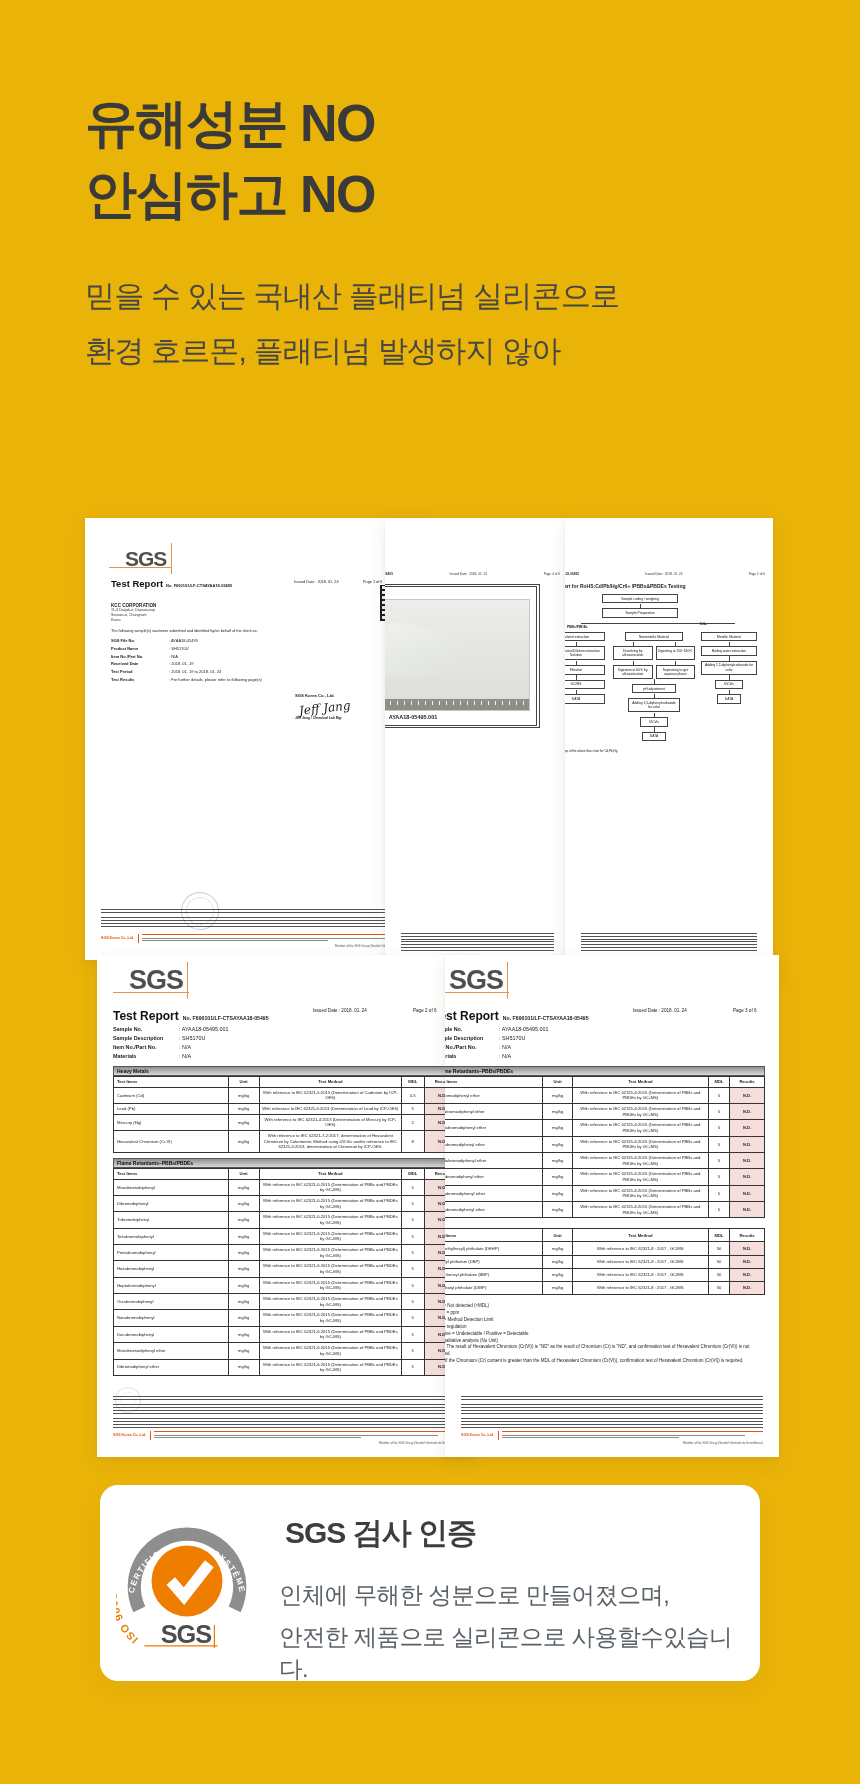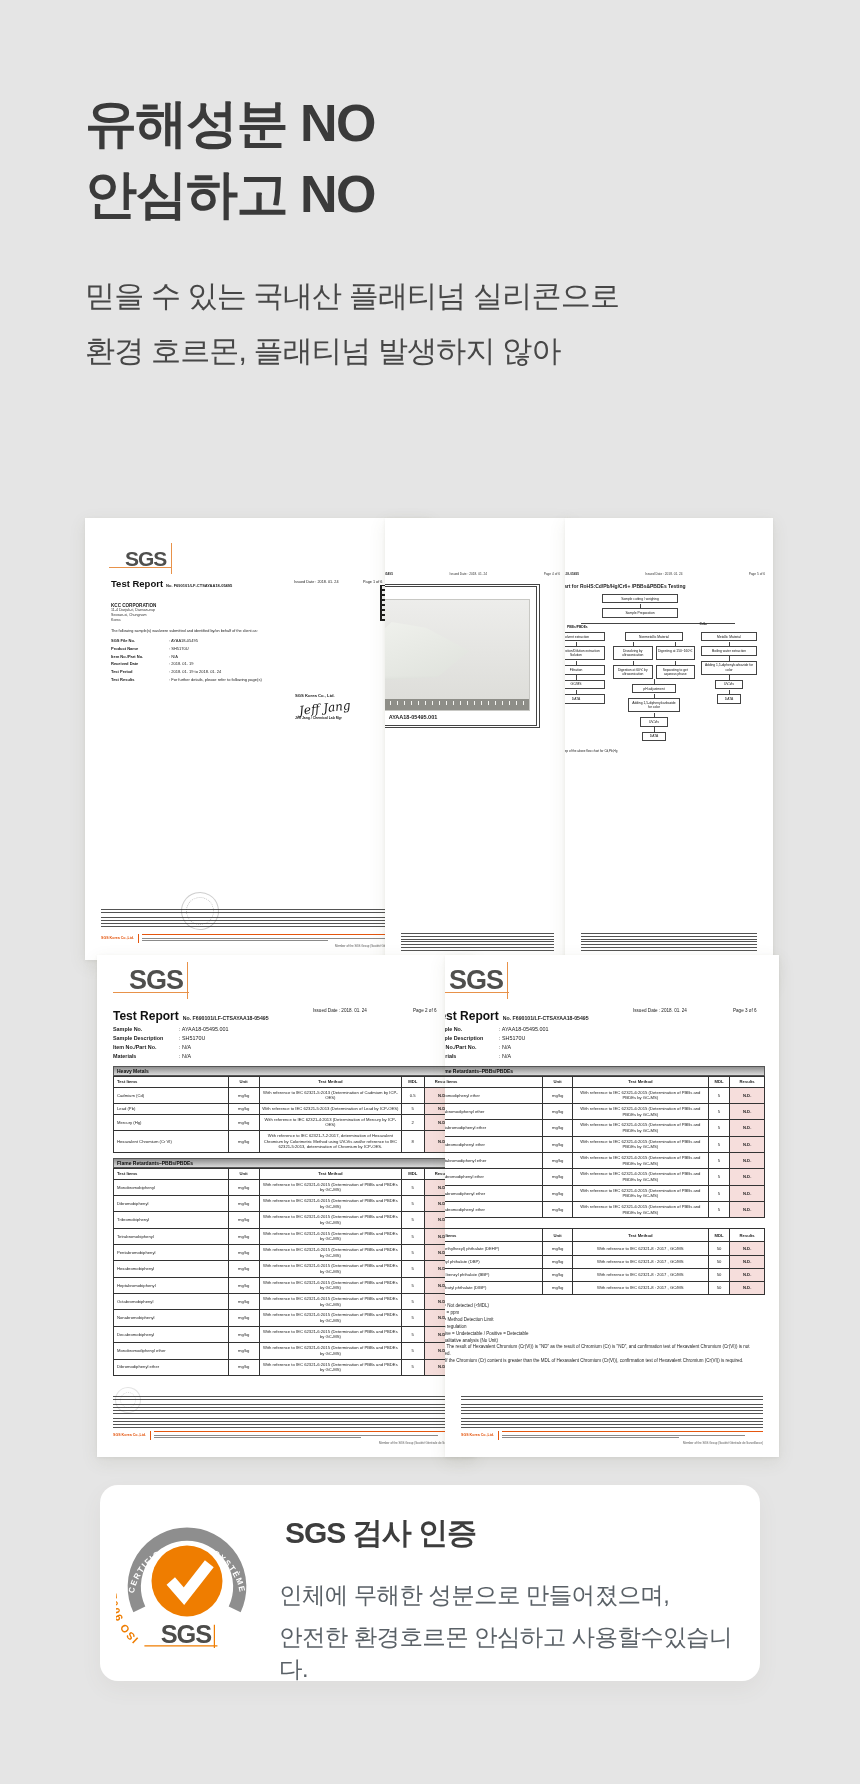--- a/index.html
+++ b/index.html
@@ -1,17 +1,17 @@
 <!DOCTYPE html>
 <html><head>
 <meta charset="utf-8">
 <style>
   html,body{margin:0;padding:0;}
   body{font-family:"Liberation Sans",sans-serif;}
-  .page{position:relative;width:860px;height:1784px;background:#e5e5e5;overflow:hidden;}
+  .page{position:relative;width:860px;height:1784px;background:#eab308;overflow:hidden;}
 
   
   .hero{position:absolute;left:85px;top:88px;}
   .hero .t{font-size:52px;line-height:71px;font-weight:800;color:#3a3a3a;letter-spacing:-1.5px;}
   .hero-desc{position:absolute;left:85px;top:268px;}
   .hero-desc .d{font-size:30px;line-height:55px;color:#474747;letter-spacing:-0.8px;}
 
   
   .doc{position:absolute;background:#fff;overflow:hidden;box-shadow:0 5px 16px rgba(90,85,60,.10),0 1px 3px rgba(90,85,60,.08);color:#222;}
   .doc *{box-sizing:border-box;}
@@ -653,16 +653,16 @@
       <text font-size="8" font-weight="bold" fill="#ffffff" letter-spacing="1.4"><textPath href="#arcTop" startOffset="50%" text-anchor="middle">CERTIFICATION DE SYSTÈME</textPath></text>
       <text font-size="10.5" font-weight="bold" fill="#ef7d00" letter-spacing="1"><textPath href="#arcIso" startOffset="6%">ISO 9001</textPath></text>
       <circle cx="70" cy="71" r="35" fill="#ef7d00"></circle>
       <path d="M 54 71 L 67 86 L 92 54" fill="none" stroke="#ffffff" stroke-width="11"></path>
       <line x1="28" y1="135" x2="100" y2="135" stroke="#ef7d00" stroke-width="1.2"></line>
       <line x1="97" y1="114" x2="97" y2="137" stroke="#ef7d00" stroke-width="1.2"></line>
       <text x="69" y="132" text-anchor="middle" font-size="25" font-weight="bold" fill="#4c4c4a" letter-spacing="-1">SGS</text>
     </svg>
     <div class="cert-title">SGS 검사 인증</div>
     <div class="cert-line cl1">인체에 무해한 성분으로 만들어졌으며,</div>
-    <div class="cert-line cl2">안전한 환경호르몬 안심하고 사용할수있습니다.</div>
+    <div class="cert-line cl2">안전한 제품으로 실리콘으로 사용할수있습니다.</div>
   </div>
 
 </div>
 
 </body></html>

